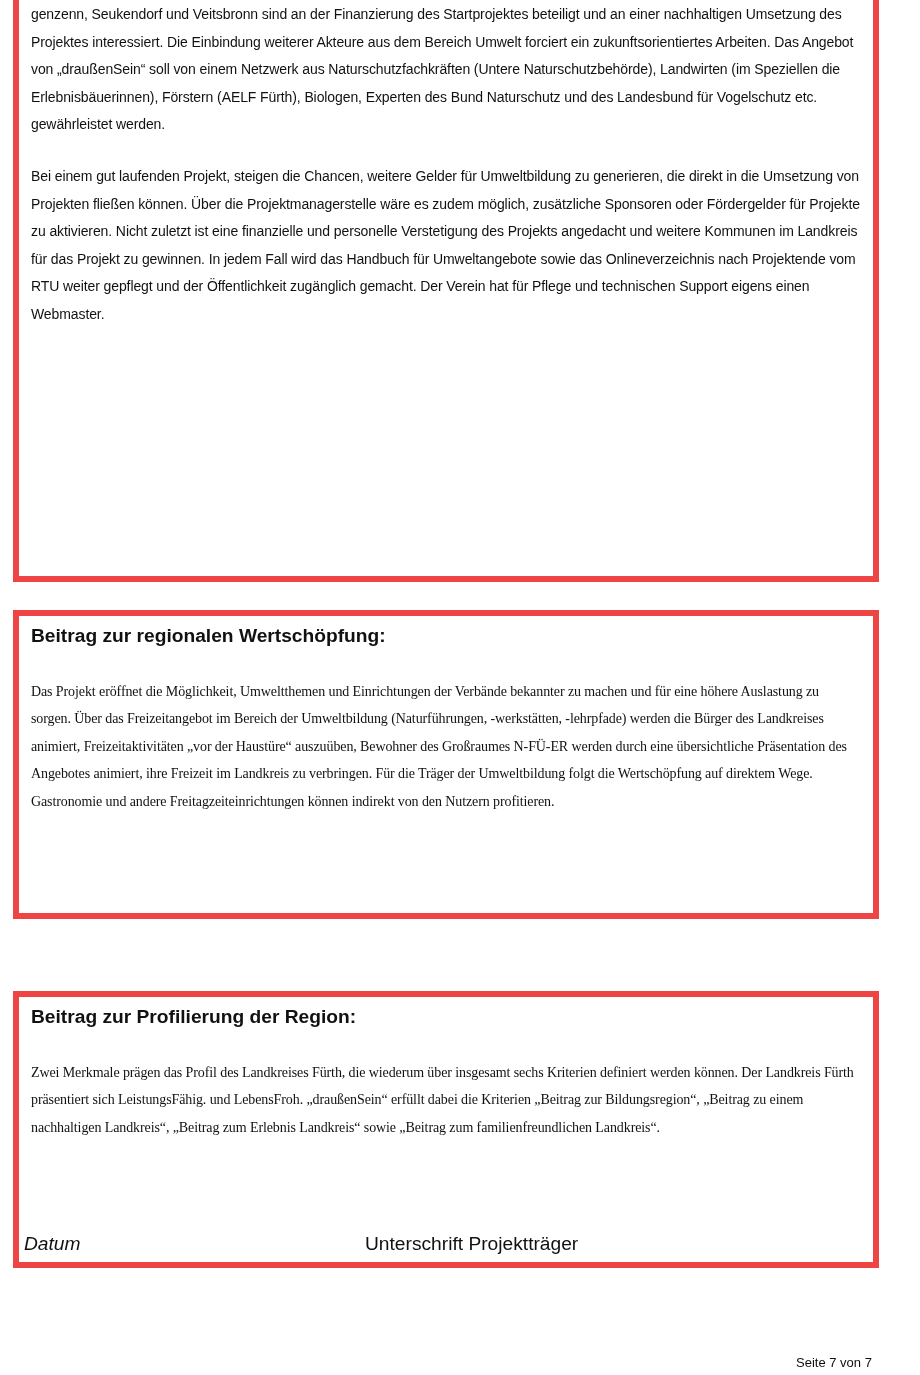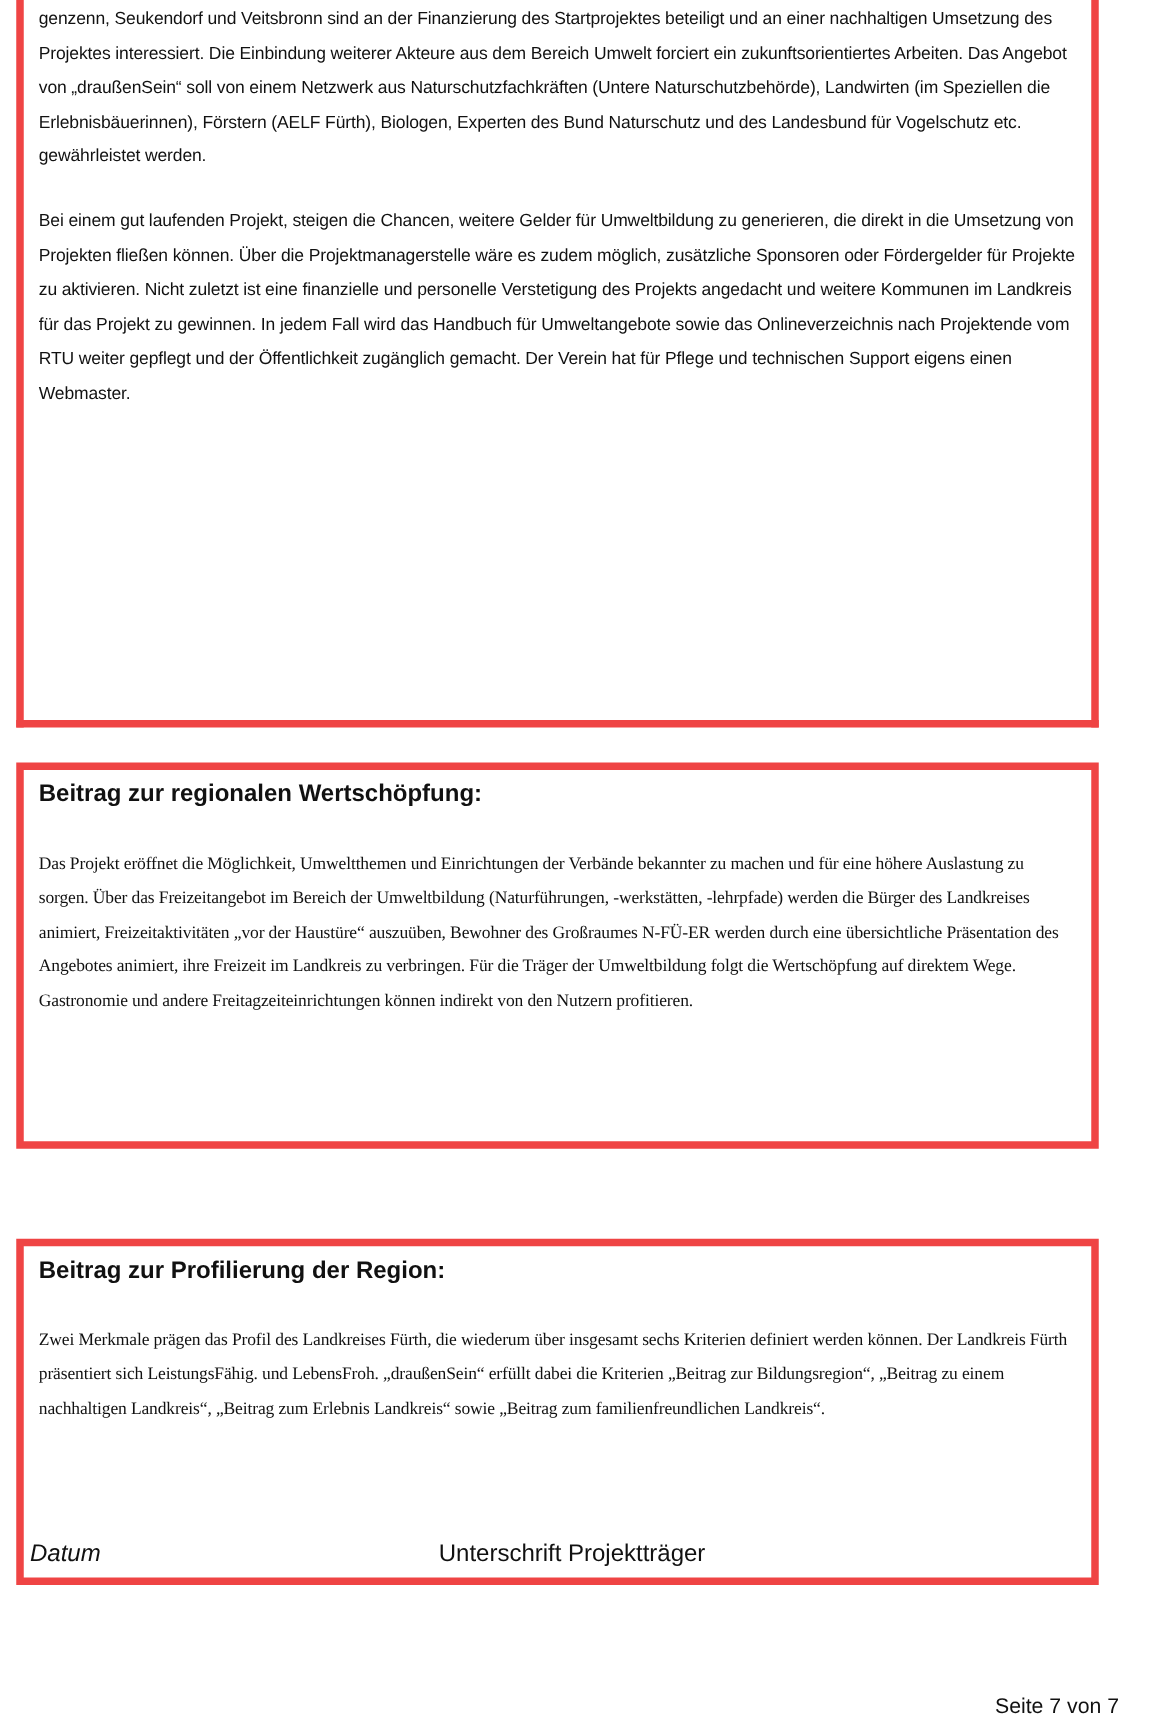--- a/index.html
+++ b/index.html
@@ -23,23 +23,23 @@
     #box1 p + p { margin-top: 24px; }
     h2 {
       margin: 0; font-size: 19.2px; line-height: 27.6px; font-weight: bold;
     }
     #box2 h2, #box3 h2 { margin-top: 6px; }
     #box2 p, #box3 p { margin-top: 28px; font-family: Liberation Serif, serif; }
     .sig {
       position: absolute; top: 1230px; font-size: 19.2px; line-height: 27px;
     }
     #sig-date { left: 24px; font-style: italic; }
-    #sig-sign { left: 351px; }
+    #sig-sign { left: 365px; }
     #page-num {
-      position: absolute; top: 1355px; left: 796px; font-size: 17px;
+      position: absolute; top: 1355px; left: 796px; font-size: 13px;
     }
   </style>
 </head>
 <body>
 
 <div class="box" id="box1">
   <p class="first">genzenn, Seukendorf und Veitsbronn sind an der Finanzierung des Startprojektes beteiligt und an einer nachhaltigen Umsetzung des Projektes interessiert. Die Einbindung weiterer Akteure aus dem Bereich Umwelt forciert ein zukunftsorientiertes Arbeiten. Das Angebot von „draußenSein“ soll von einem Netzwerk aus Naturschutzfachkräften (Untere Naturschutzbehörde), Landwirten (im Speziellen die Erlebnisbäuerinnen), Förstern (AELF Fürth), Biologen, Experten des Bund Naturschutz und des Landesbund für Vogelschutz etc. gewährleistet werden.</p>
   <p>Bei einem gut laufenden Projekt, steigen die Chancen, weitere Gelder für Umweltbildung zu generieren, die direkt in die Umsetzung von Projekten fließen können. Über die Projektmanagerstelle wäre es zudem möglich, zusätzliche Sponsoren oder Fördergelder für Projekte zu aktivieren. Nicht zuletzt ist eine finanzielle und personelle Verstetigung des Projekts angedacht und weitere Kommunen im Landkreis für das Projekt zu gewinnen. In jedem Fall wird das Handbuch für Umweltangebote sowie das Onlineverzeichnis nach Projektende vom RTU weiter gepflegt und der Öffentlichkeit zugänglich gemacht. Der Verein hat für Pflege und technischen Support eigens einen Webmaster.</p>
 </div>
 

